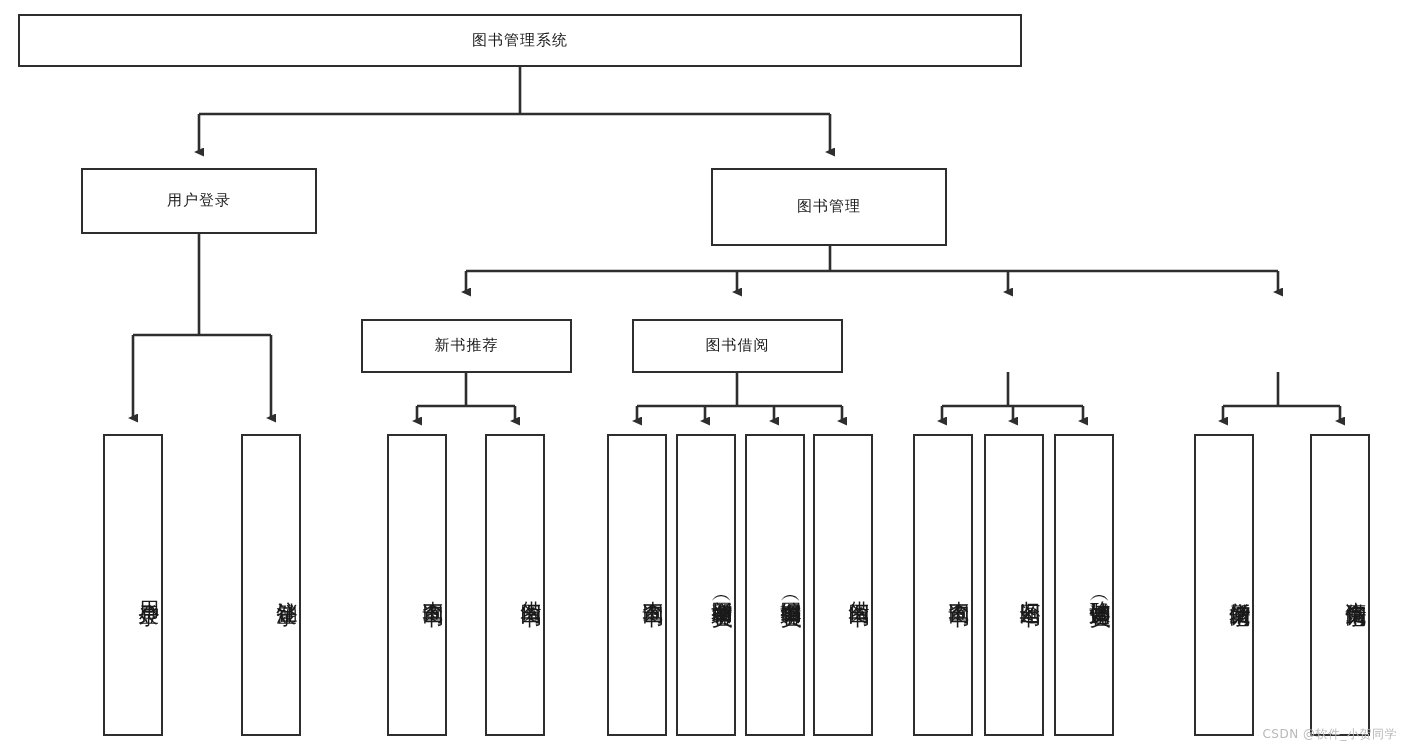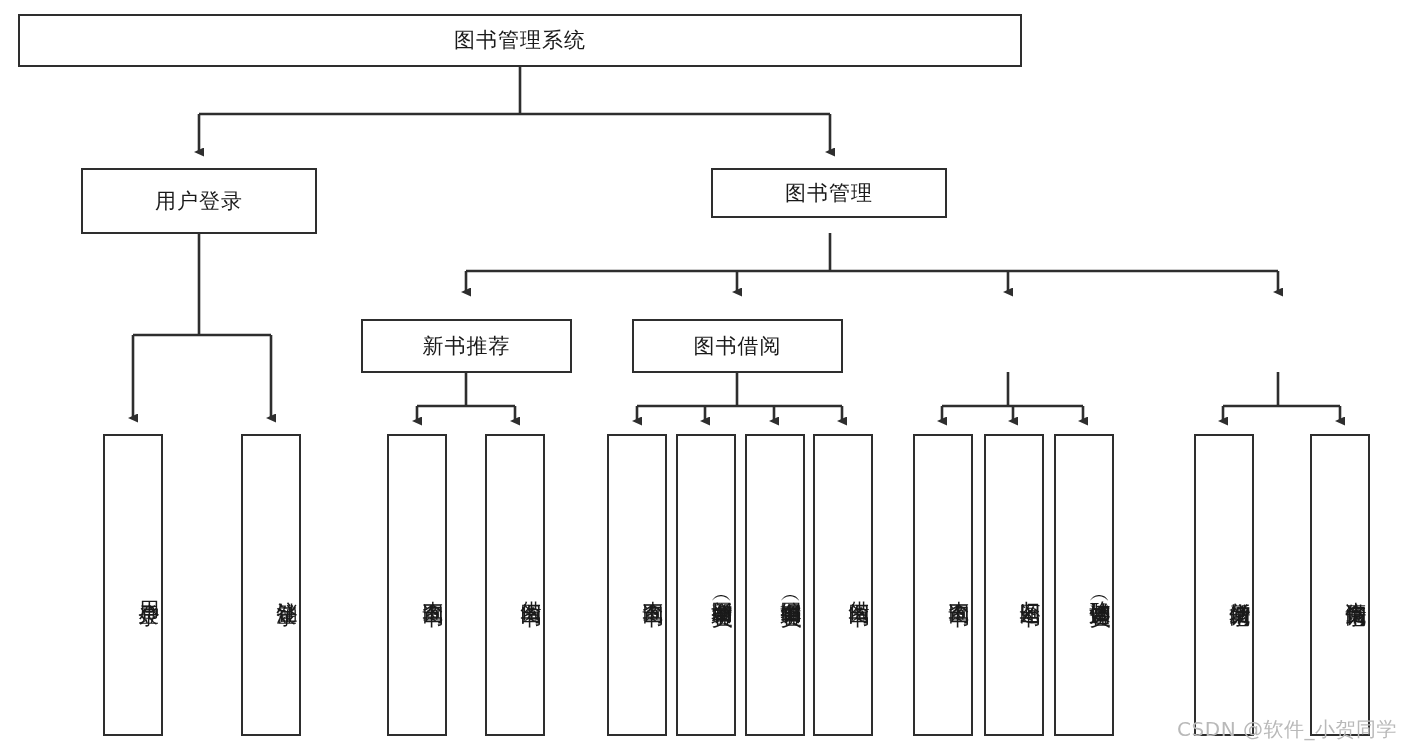--- a/index.html
+++ b/index.html
@@ -31,40 +31,40 @@
     border: 2px solid #2e2e2e;
     background: #ffffff;
     color: #1a1a1a;
     display: flex;
     align-items: center;
     justify-content: center;
     text-align: center;
     line-height: 1.18;
   }
   .node.horizontal {
-    font-size: 21px;
+    font-size: 15px;
     letter-spacing: 1px;
   }
   .node.vertical {
     writing-mode: vertical-rl;
     text-orientation: upright;
     font-size: 21px;
     letter-spacing: 2px;
     padding-top: 6px;
     align-items: flex-start;
     justify-content: center;
   }
   .node.vertical.tall-text {
     letter-spacing: 1px;
   }
   #watermark {
     position: absolute;
     right: 8px;
     bottom: 4px;
-    font-size: 20px;
+    font-size: 12px;
     color: #b9b9b9;
     letter-spacing: 0.5px;
     white-space: nowrap;
     pointer-events: none;
   }
 </style>
 </head>
 <body>
 
 <div id="diagram-root">
@@ -115,21 +115,21 @@
       <path d="M1278,372 L1278,406"></path>
       <path d="M1223,406 L1340,406"></path>
       <path d="M1223,406 L1223,421" marker-end="url(#arrow)"></path>
       <path d="M1340,406 L1340,421" marker-end="url(#arrow)"></path>
     </g>
   </svg>
 
   <div class="node horizontal" style="left:18px; top:14px; width:1004px; height:53px;">图书管理系统</div>
 
   <div class="node horizontal" style="left:81px; top:168px; width:236px; height:66px;">用户登录</div>
-  <div class="node horizontal" style="left:711px; top:168px; width:236px; height:50px;">图书管理</div>
+  <div class="node horizontal" style="left:711px; top:168px; width:236px; height:78px;">图书管理</div>
 
   <div class="node horizontal" style="left:361px; top:319px; width:211px; height:54px;">新书推荐</div>
   <div class="node horizontal" style="left:632px; top:319px; width:211px; height:54px;">图书借阅</div>
 
   <div class="node vertical" style="left:103px; top:434px; width:60px; height:302px;">用户登录</div>
   <div class="node vertical" style="left:241px; top:434px; width:60px; height:302px;">注销登录</div>
 
   <div class="node vertical" style="left:387px; top:434px; width:60px; height:302px;">查询图书</div>
   <div class="node vertical" style="left:485px; top:434px; width:60px; height:302px;">借阅图书</div>
 

